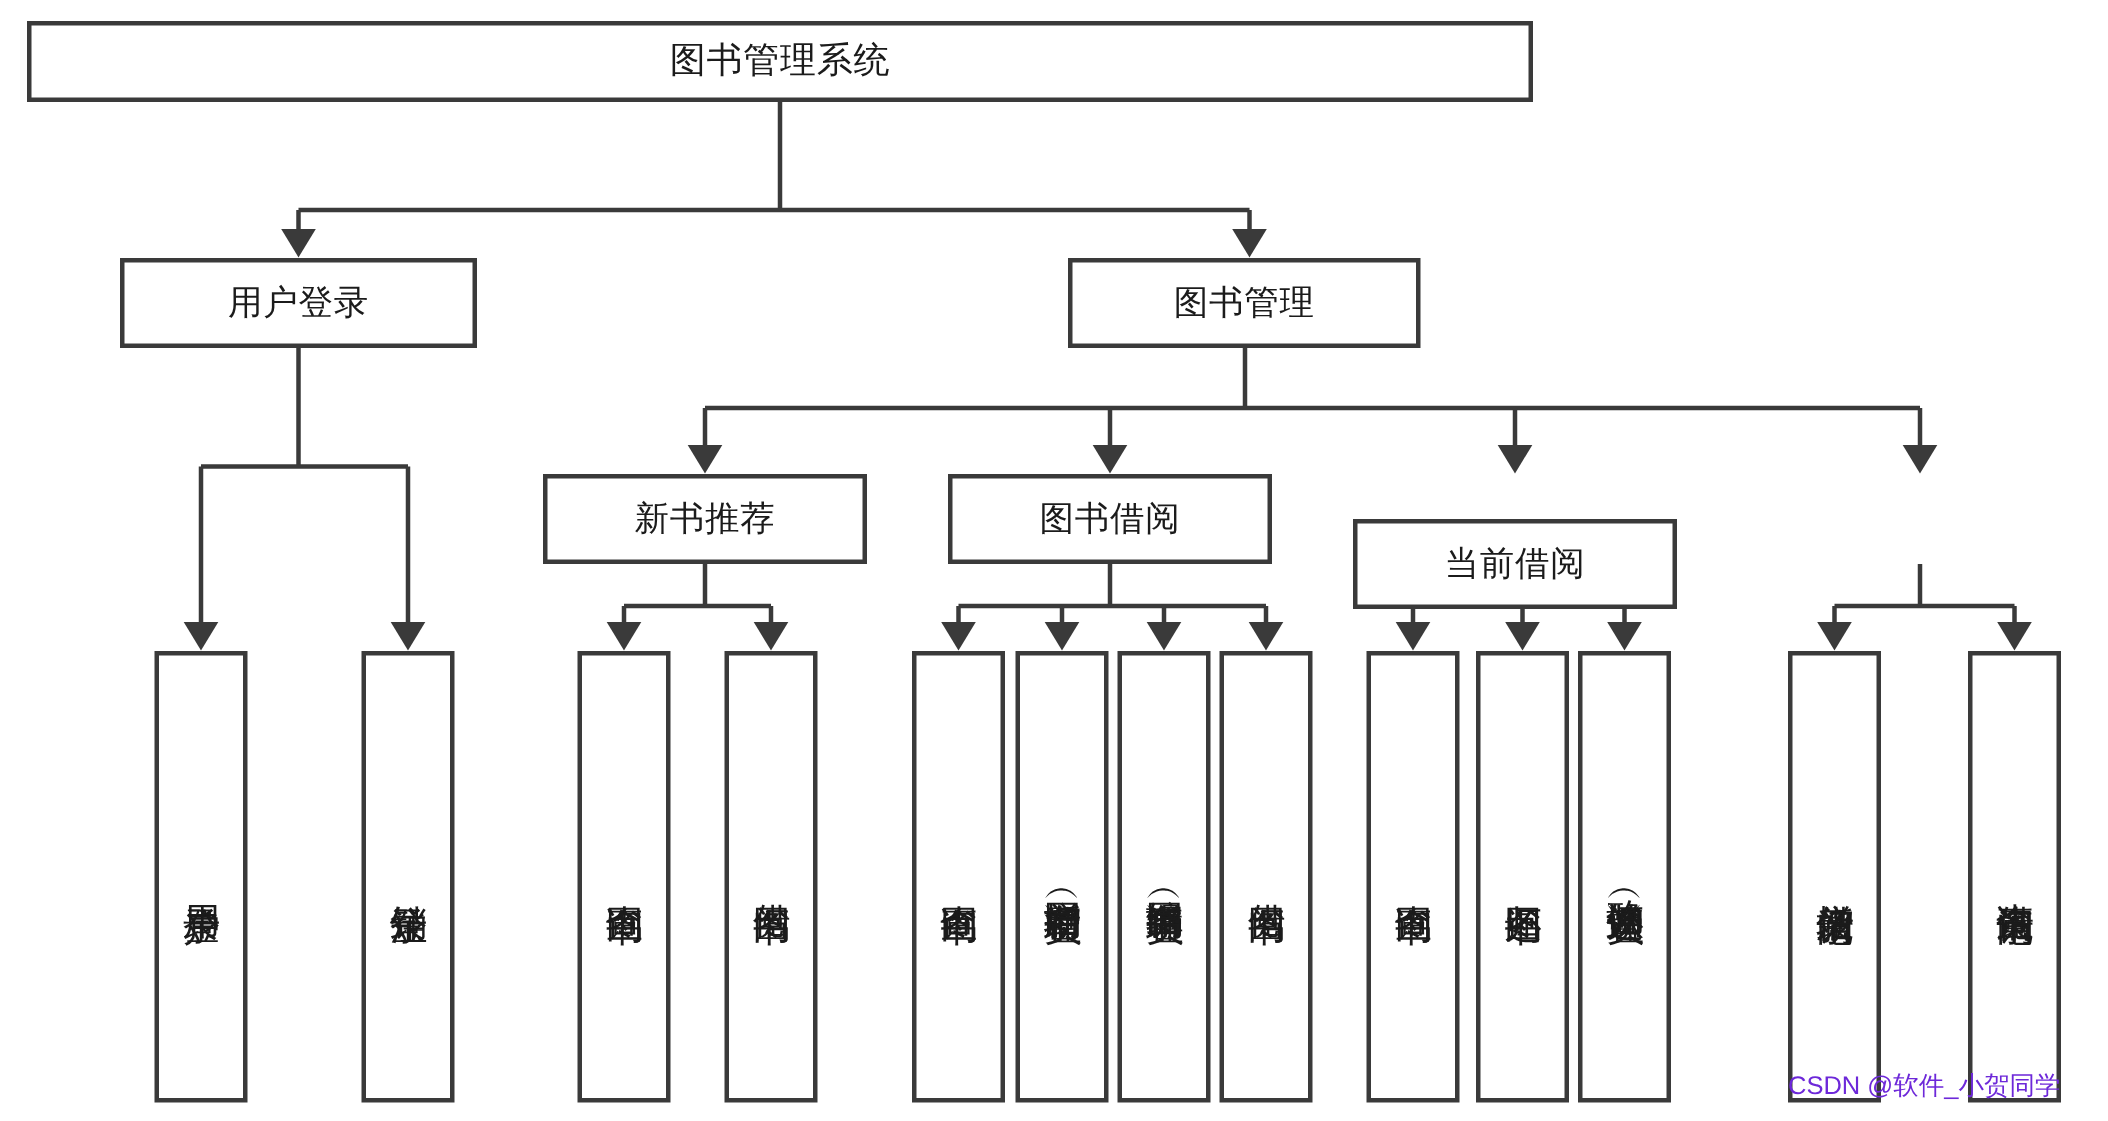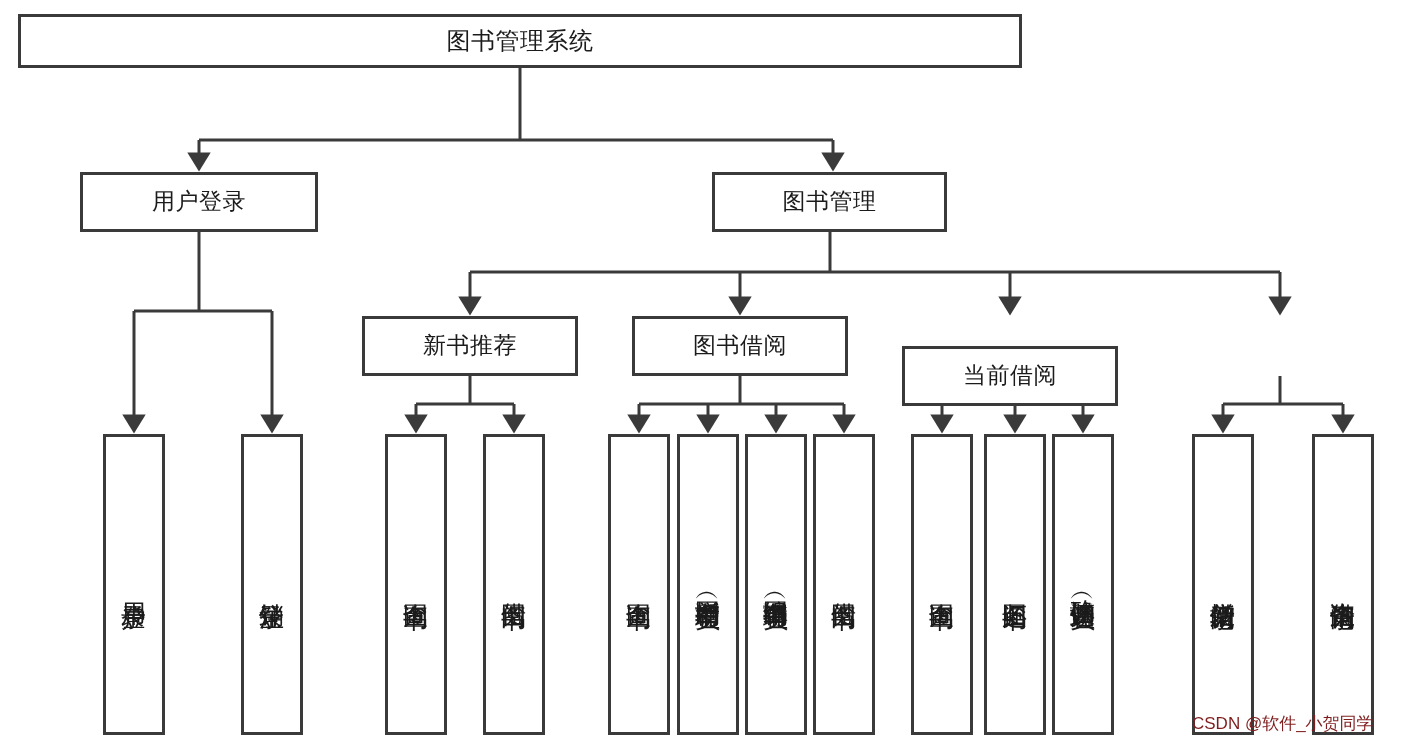--- a/index.html
+++ b/index.html
@@ -61,21 +61,21 @@
     display: block;
   }
   .node.root .label-h {
     font-size: 24px;
   }
   .watermark {
     position: absolute;
     left: 1192px;
     top: 712px;
     font-size: 17px;
-    color: #7f1d1d;
+    color: #6d28d9;
     white-space: nowrap;
     font-family: "Liberation Sans", "DejaVu Sans", sans-serif;
   }
 </style>
 </head>
 <body>
 
 <div id="diagram-root">
 
   <svg class="connectors" viewBox="0 0 1405 747" xmlns="http://www.w3.org/2000/svg">

